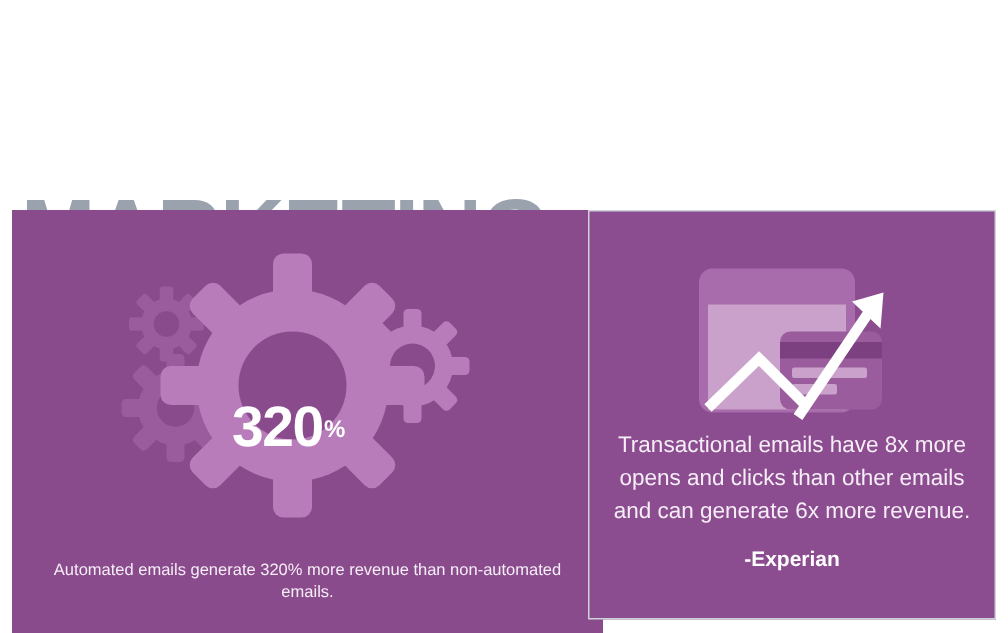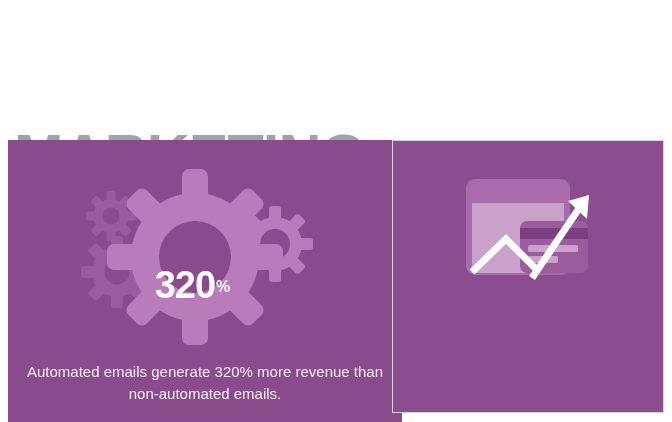--- a/index.html
+++ b/index.html
@@ -105,21 +105,21 @@
     margin-left: 1px;
   }
 
   .panel-caption {
     position: absolute;
     left: 16px;
     right: 16px;
     bottom: 18px;
     color: #f6eef7;
     font-family: "Liberation Sans", sans-serif;
-    font-size: 15px;
+    font-size: 11px;
     line-height: 1.42;
     text-align: center;
   }
 
   
   .chart-icon {
     position: absolute;
     left: 50%;
     top: 36px;
     transform: translateX(-50%);
@@ -262,15 +262,19 @@
 
       <path d="M14,95 L48,62 L78,92 L78,98 L14,98 Z" fill="none"></path>
       <polyline points="14,95 48,62 78,92" fill="none" stroke="#ffffff" stroke-width="7" stroke-linejoin="miter" stroke-linecap="butt"></polyline>
 
       <g fill="none" stroke="#ffffff" stroke-width="7" stroke-linecap="butt">
         <line x1="74" y1="101" x2="124" y2="27"></line>
       </g>
       <polygon points="131,18 129,42 110,24" fill="#ffffff"></polygon>
     </svg>
 
+    <div class="right-body">
+      <div class="right-quote">Transactional emails have 8x more opens and clicks than other emails and can generate 6x more revenue.</div>
+      <div class="right-source">-Experian</div>
+    </div>
   </div>
 
 </div>
 
 </body></html>

